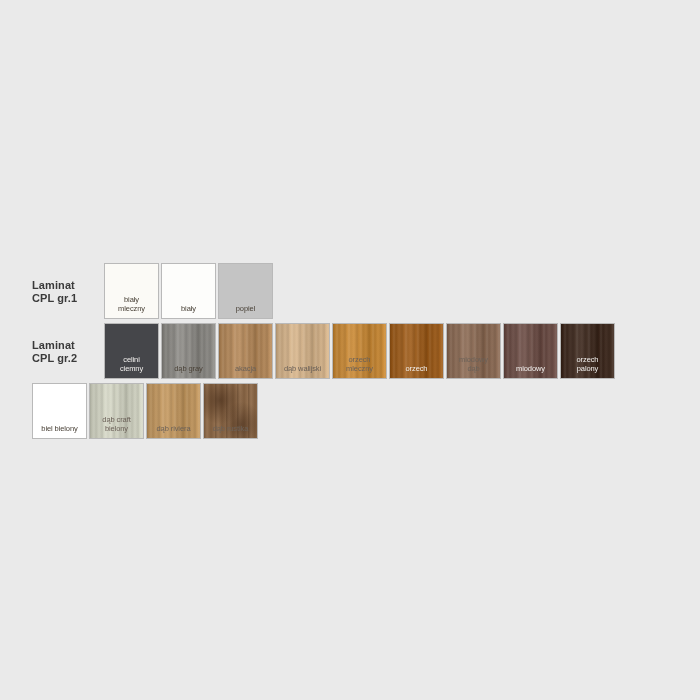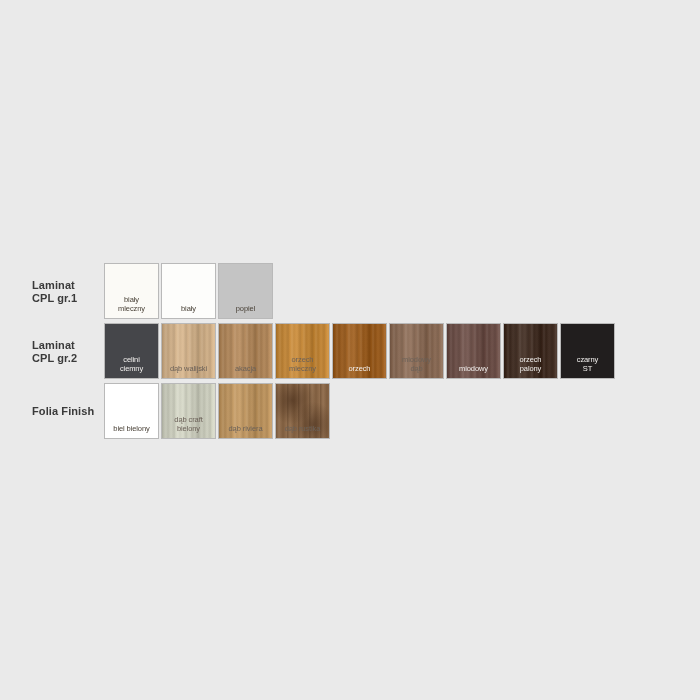--- a/index.html
+++ b/index.html
@@ -112,27 +112,31 @@
         <div class="row-label">
           <span>Laminat</span>
           <span>CPL gr.2</span>
         </div>
         <div class="swatches">
           <div class="swatch light-text">
             <div class="tex" style="background-color:#45464a;"></div>
             <div class="cap">celini
 ciemny</div>
           </div>
-          <div class="swatch mid-text">
-            <div class="tex" style="background-color:#dcb88c;background-image:repeating-linear-gradient(90deg,rgba(0,0,0,0.10) 0px, rgba(0,0,0,0.00) 2px, rgba(255,255,255,0.09) 4px,rgba(0,0,0,0.06) 6px, rgba(255,255,255,0.04) 9px, rgba(0,0,0,0.09) 12px),linear-gradient(90deg, rgba(0,0,0,0.14), rgba(255,255,255,0.10) 35%, rgba(0,0,0,0.12) 70%, rgba(255,255,255,0.06));"></div>
-            <div class="cap">dąb walijski</div>
+          <div class="swatch">
+            <div class="tex" style="background-color:#8d8b86;background-image:repeating-linear-gradient(90deg,rgba(0,0,0,0.10) 0px, rgba(0,0,0,0.00) 2px, rgba(255,255,255,0.09) 4px,rgba(0,0,0,0.06) 6px, rgba(255,255,255,0.04) 9px, rgba(0,0,0,0.09) 12px),linear-gradient(90deg, rgba(0,0,0,0.14), rgba(255,255,255,0.10) 35%, rgba(0,0,0,0.12) 70%, rgba(255,255,255,0.06));"></div>
+            <div class="cap">dąb gray</div>
           </div>
           <div class="swatch mid-text">
             <div class="tex" style="background-color:#b98a58;background-image:repeating-linear-gradient(90deg,rgba(0,0,0,0.10) 0px, rgba(0,0,0,0.00) 2px, rgba(255,255,255,0.09) 4px,rgba(0,0,0,0.06) 6px, rgba(255,255,255,0.04) 9px, rgba(0,0,0,0.09) 12px),linear-gradient(90deg, rgba(0,0,0,0.14), rgba(255,255,255,0.10) 35%, rgba(0,0,0,0.12) 70%, rgba(255,255,255,0.06));"></div>
             <div class="cap">akacja</div>
+          </div>
+          <div class="swatch mid-text">
+            <div class="tex" style="background-color:#dcb88c;background-image:repeating-linear-gradient(90deg,rgba(0,0,0,0.10) 0px, rgba(0,0,0,0.00) 2px, rgba(255,255,255,0.09) 4px,rgba(0,0,0,0.06) 6px, rgba(255,255,255,0.04) 9px, rgba(0,0,0,0.09) 12px),linear-gradient(90deg, rgba(0,0,0,0.14), rgba(255,255,255,0.10) 35%, rgba(0,0,0,0.12) 70%, rgba(255,255,255,0.06));"></div>
+            <div class="cap">dąb walijski</div>
           </div>
           <div class="swatch mid-text">
             <div class="tex" style="background-color:#ce8a31;background-image:repeating-linear-gradient(90deg,rgba(0,0,0,0.10) 0px, rgba(0,0,0,0.00) 2px, rgba(255,255,255,0.09) 4px,rgba(0,0,0,0.06) 6px, rgba(255,255,255,0.04) 9px, rgba(0,0,0,0.09) 12px),linear-gradient(90deg, rgba(0,0,0,0.14), rgba(255,255,255,0.10) 35%, rgba(0,0,0,0.12) 70%, rgba(255,255,255,0.06));"></div>
             <div class="cap">orzech mleczny</div>
           </div>
           <div class="swatch light-text">
             <div class="tex" style="background-color:#a05a14;background-image:repeating-linear-gradient(90deg,rgba(0,0,0,0.10) 0px, rgba(0,0,0,0.00) 2px, rgba(255,255,255,0.09) 4px,rgba(0,0,0,0.06) 6px, rgba(255,255,255,0.04) 9px, rgba(0,0,0,0.09) 12px),linear-gradient(90deg, rgba(0,0,0,0.14), rgba(255,255,255,0.10) 35%, rgba(0,0,0,0.12) 70%, rgba(255,255,255,0.06));"></div>
             <div class="cap">orzech</div>
           </div>
           <div class="swatch mid-text">
@@ -142,31 +146,23 @@
           </div>
           <div class="swatch light-text">
             <div class="tex" style="background-color:#6b4a42;background-image:repeating-linear-gradient(90deg,rgba(0,0,0,0.10) 0px, rgba(0,0,0,0.00) 2px, rgba(255,255,255,0.09) 4px,rgba(0,0,0,0.06) 6px, rgba(255,255,255,0.04) 9px, rgba(0,0,0,0.09) 12px),linear-gradient(90deg, rgba(0,0,0,0.14), rgba(255,255,255,0.10) 35%, rgba(0,0,0,0.12) 70%, rgba(255,255,255,0.06));"></div>
             <div class="cap">miodowy</div>
           </div>
           <div class="swatch light-text">
             <div class="tex" style="background-color:#3a2418;background-image:repeating-linear-gradient(90deg,rgba(0,0,0,0.10) 0px, rgba(0,0,0,0.00) 2px, rgba(255,255,255,0.09) 4px,rgba(0,0,0,0.06) 6px, rgba(255,255,255,0.04) 9px, rgba(0,0,0,0.09) 12px),linear-gradient(90deg, rgba(0,0,0,0.14), rgba(255,255,255,0.10) 35%, rgba(0,0,0,0.12) 70%, rgba(255,255,255,0.06));"></div>
             <div class="cap">orzech
 palony</div>
           </div>
-          <div class="swatch light-text">
-            <div class="tex" style="background-color:#211e1e;"></div>
-            <div class="cap">czarny
-ST</div>
-          </div>
         </div>
       </div>
       <div class="row">
-        <div class="row-label">
-          <span>Folia Finish</span>
-        </div>
         <div class="swatches">
           <div class="swatch">
             <div class="tex" style="background-color:#ffffff;"></div>
             <div class="cap">biel bielony</div>
           </div>
           <div class="swatch mid-text">
             <div class="tex" style="background-color:#d9dbc9;background-image:repeating-linear-gradient(90deg,rgba(0,0,0,0.10) 0px, rgba(0,0,0,0.00) 2px, rgba(255,255,255,0.09) 4px,rgba(0,0,0,0.06) 6px, rgba(255,255,255,0.04) 9px, rgba(0,0,0,0.09) 12px),linear-gradient(90deg, rgba(0,0,0,0.14), rgba(255,255,255,0.10) 35%, rgba(0,0,0,0.12) 70%, rgba(255,255,255,0.06));"></div>
             <div class="cap">dąb craft
 bielony</div>
           </div>

